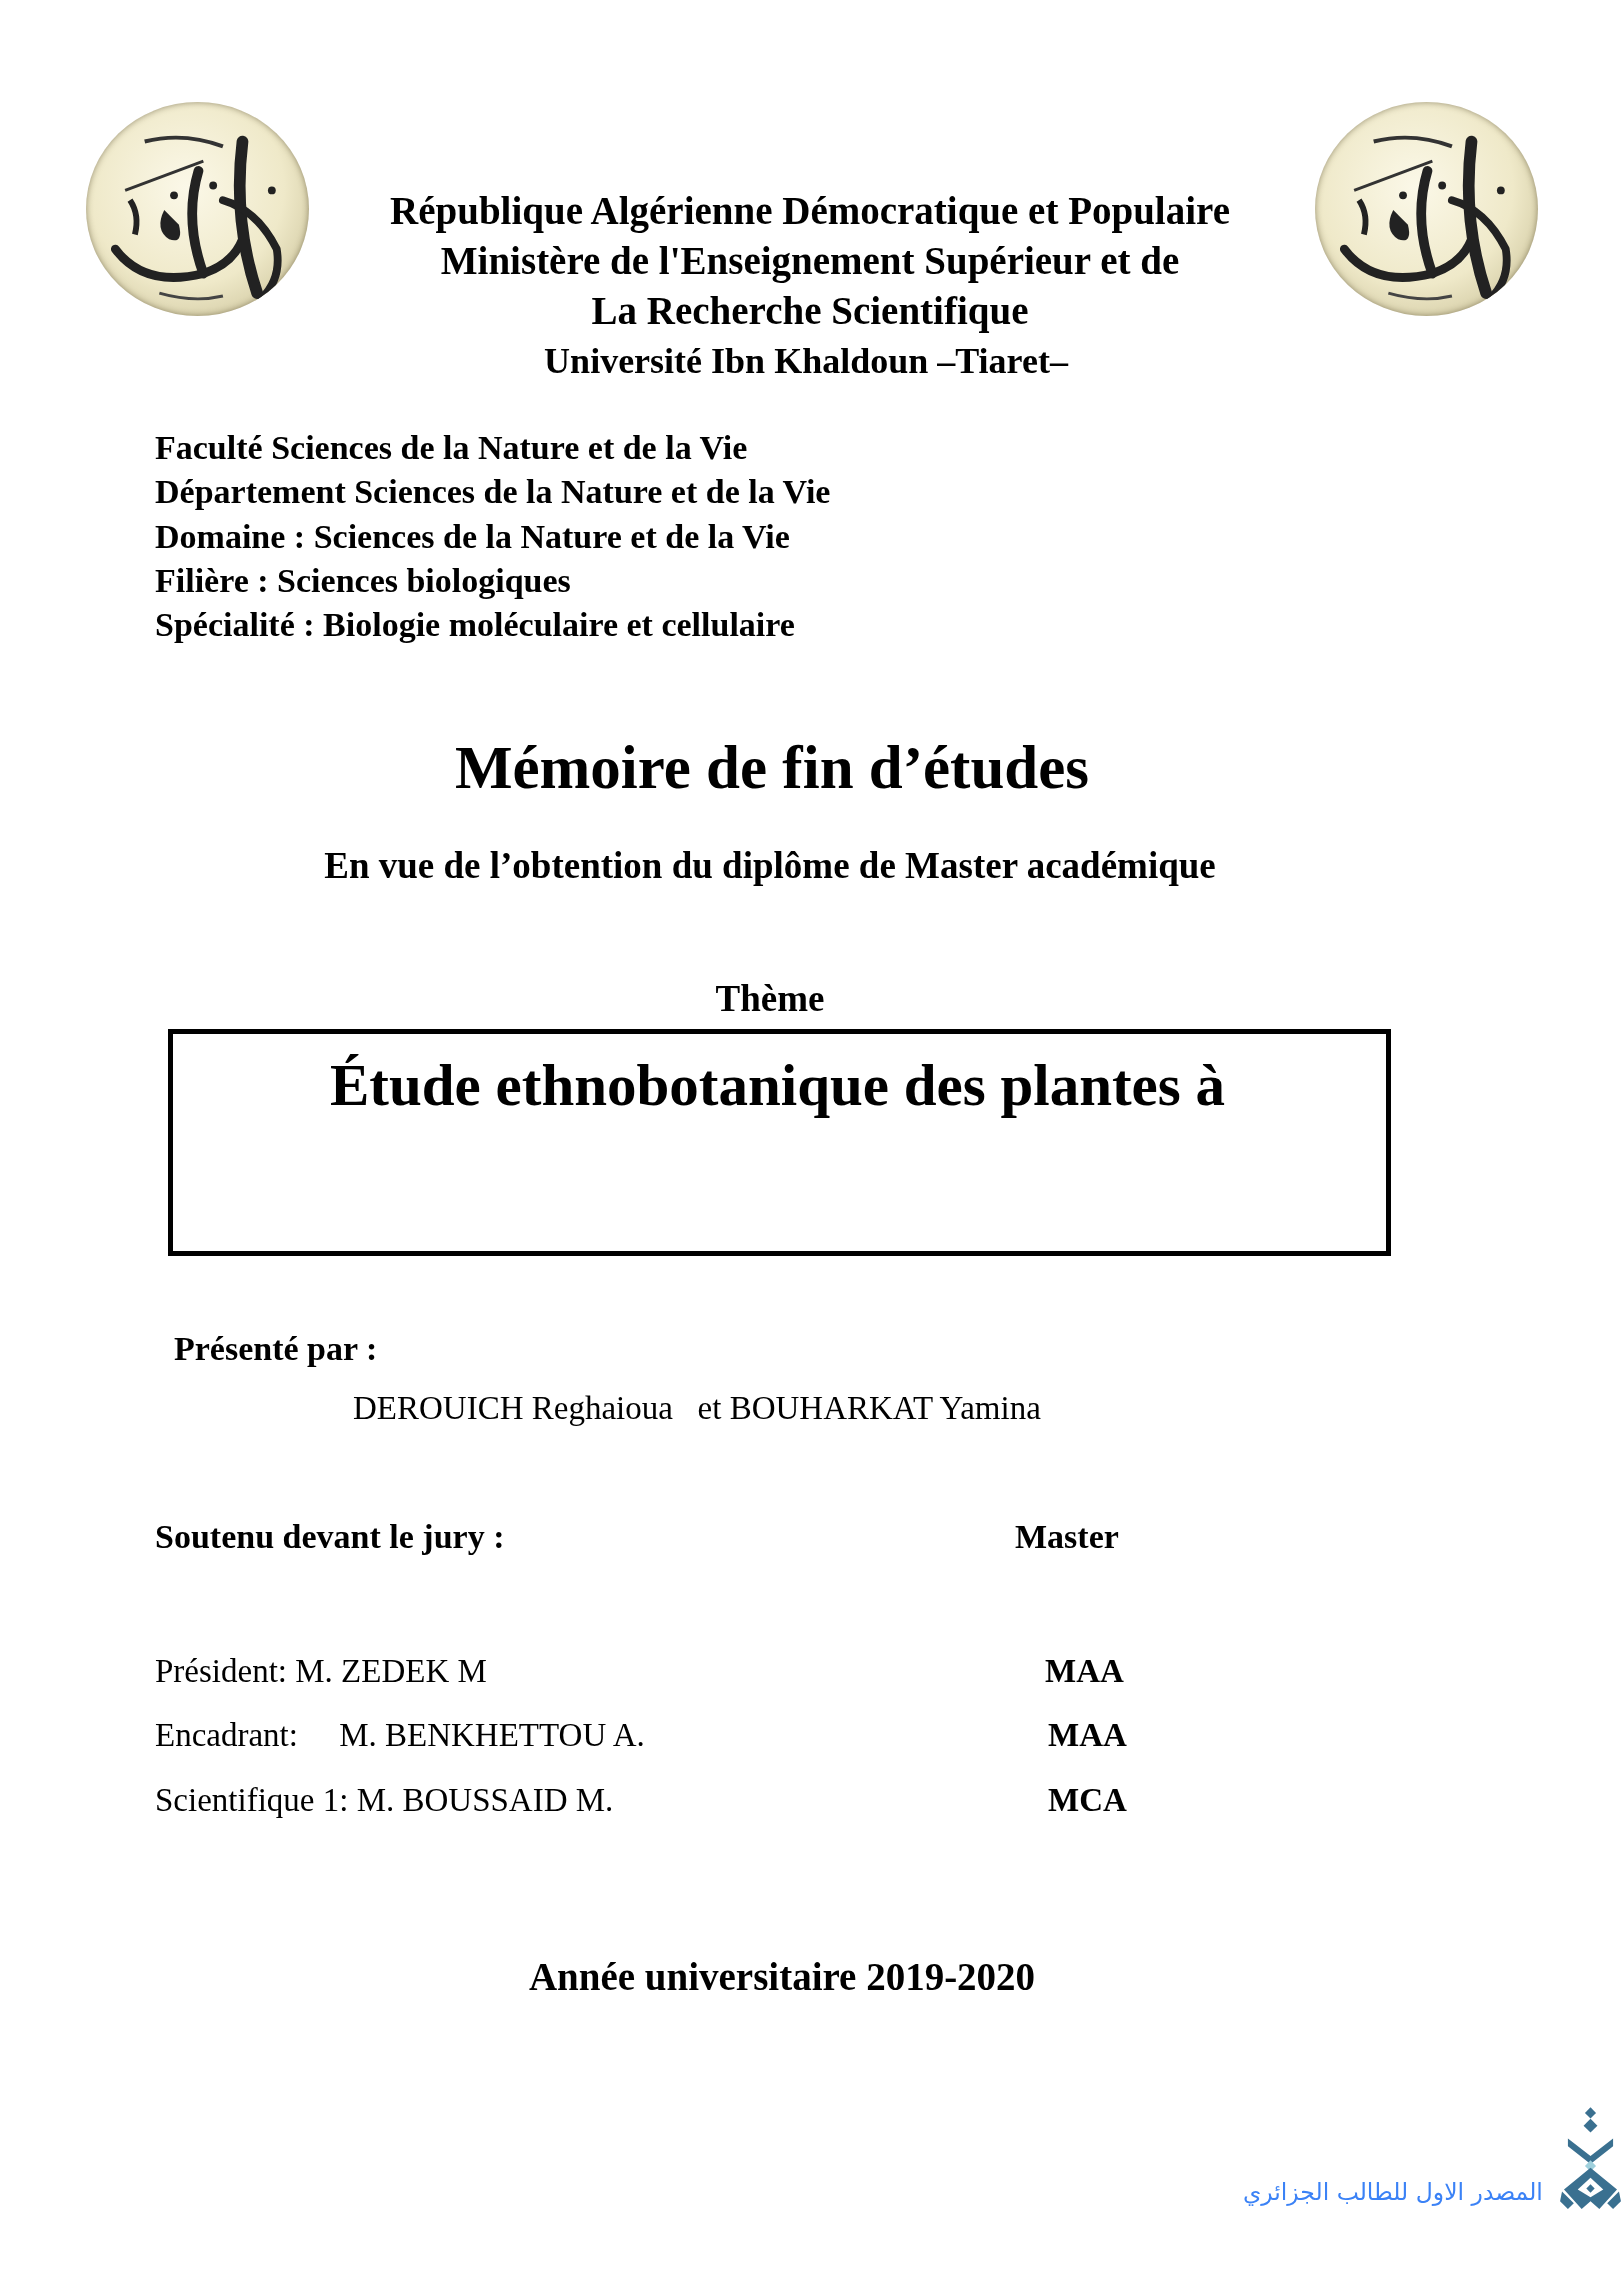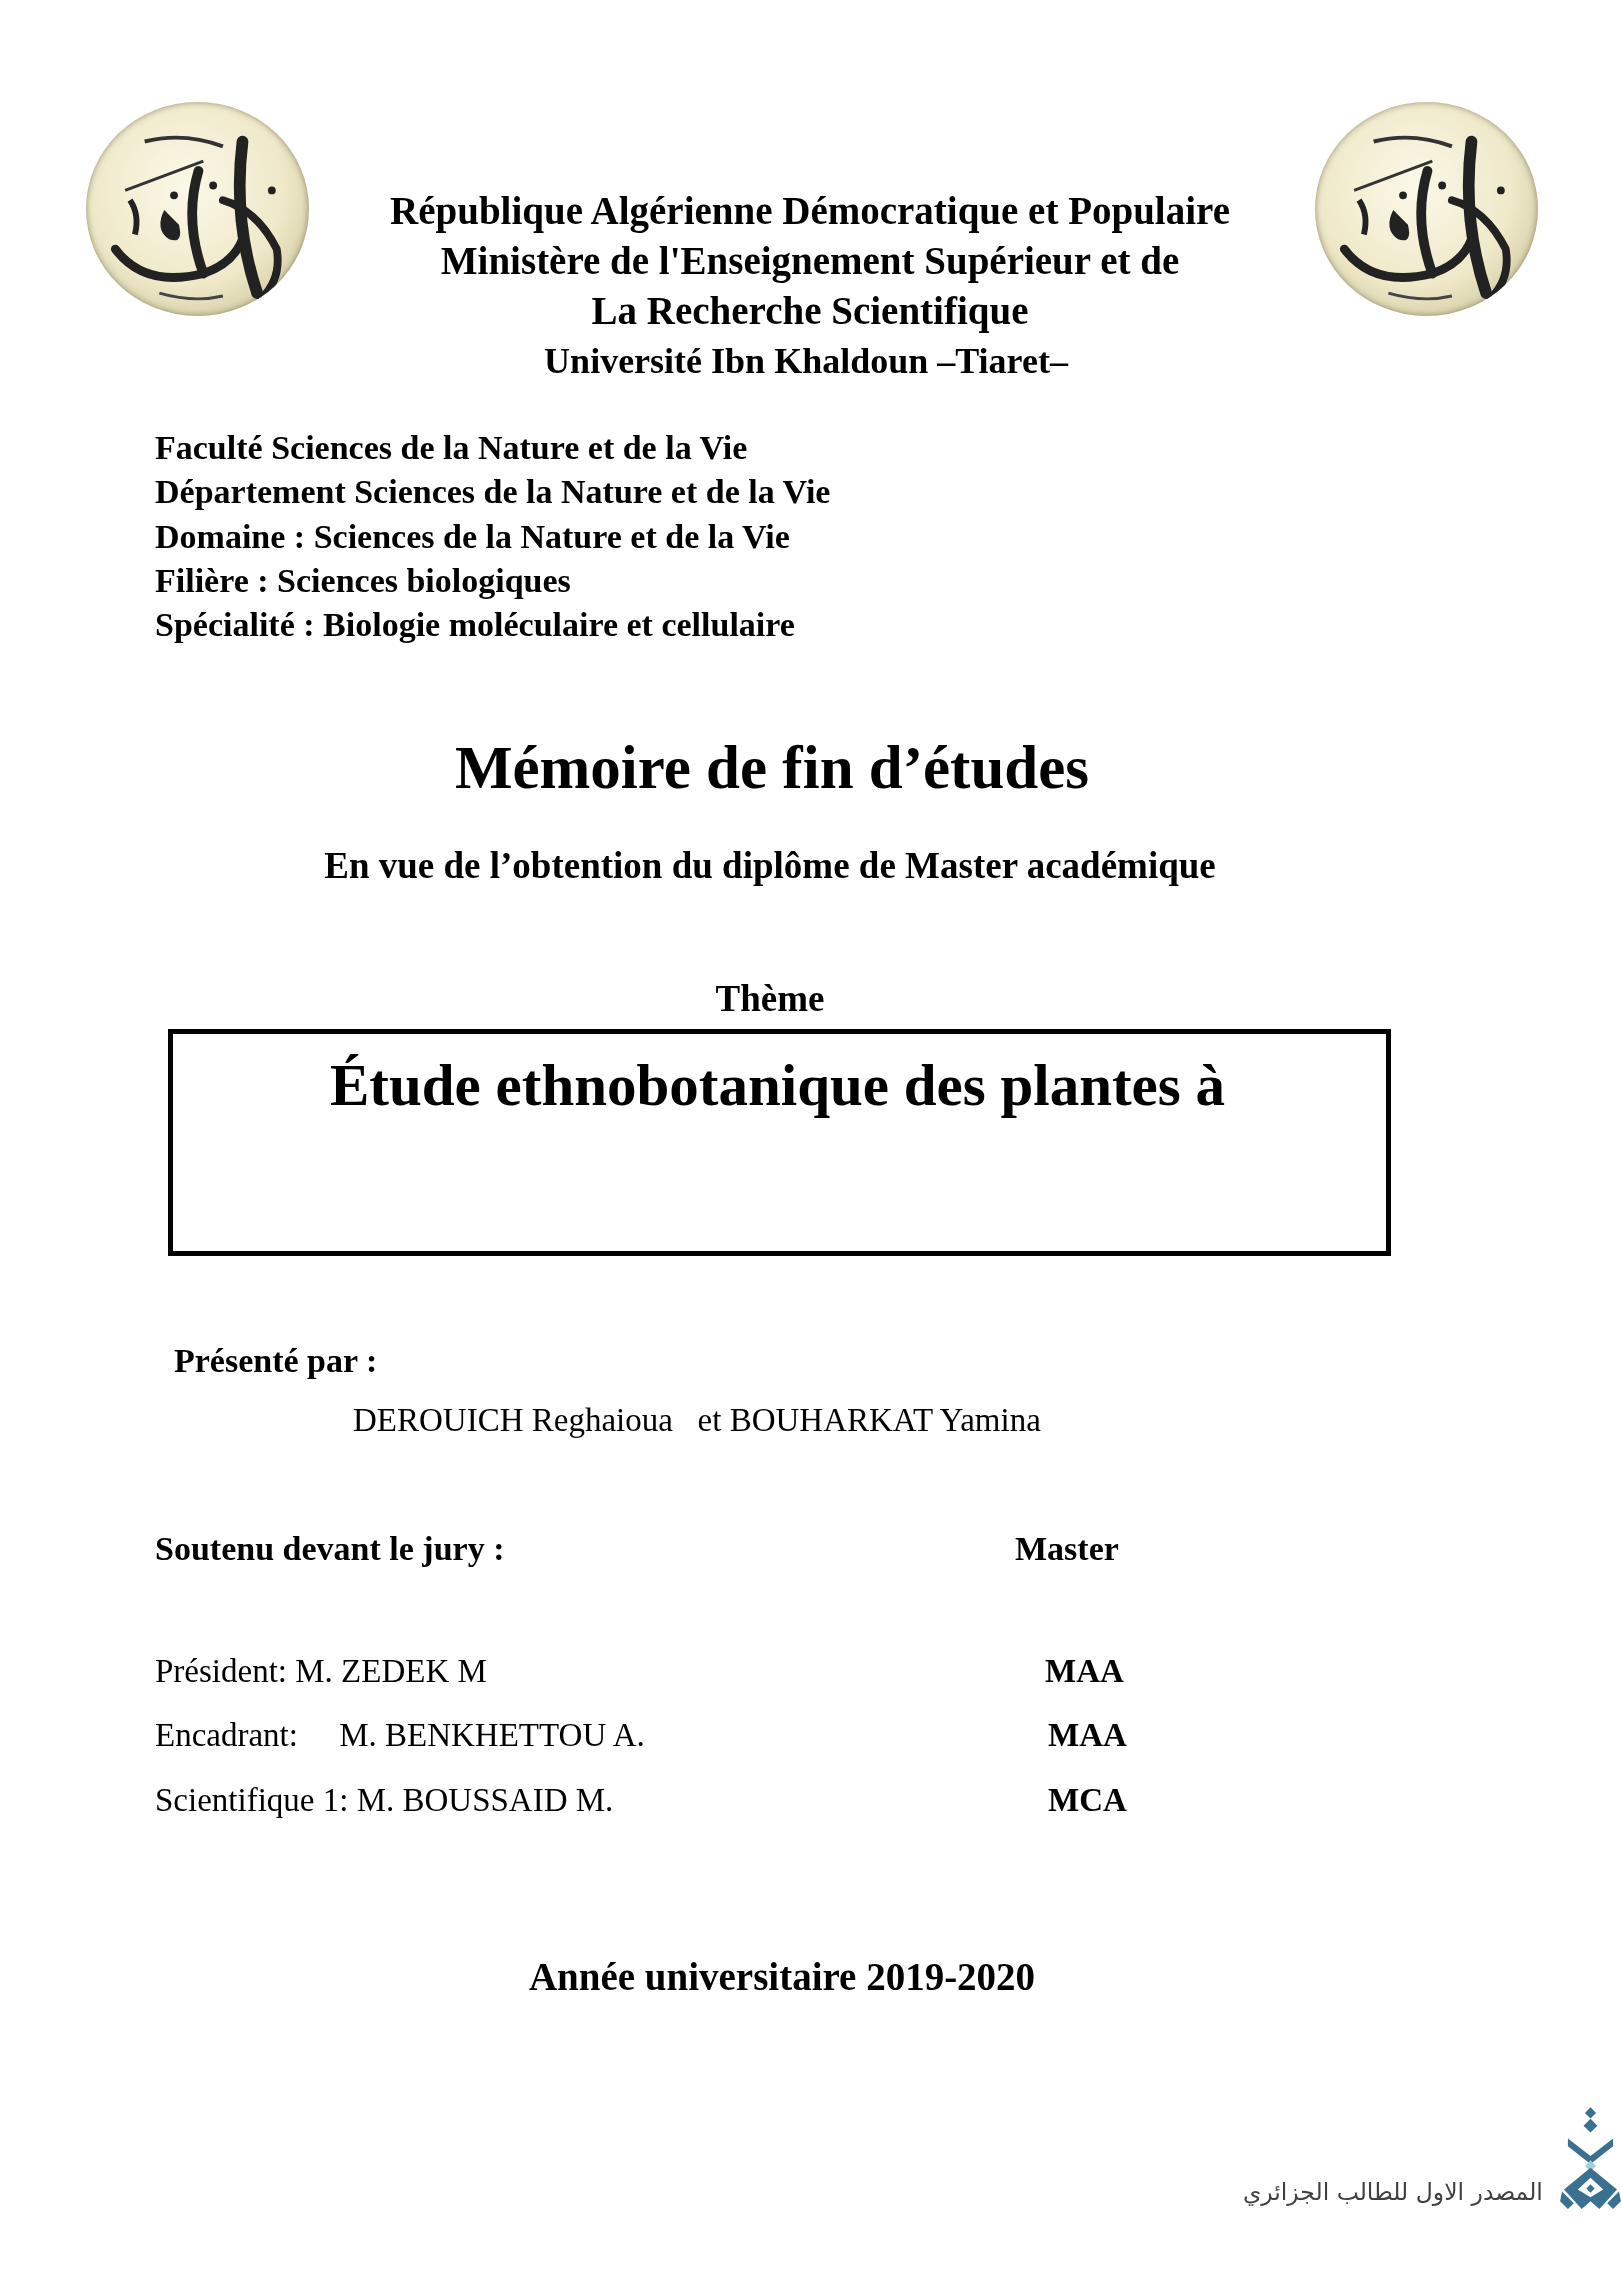--- a/index.html
+++ b/index.html
@@ -8,21 +8,21 @@
       background: #ffffff;
     }
     body {
       width: 1621px;
       height: 2293px;
       position: relative;
       overflow: hidden;
       font-family: "Liberation Serif", "DejaVu Serif", serif;
       color: #000000;
     }
-    .abs { position: absolute; white-space: nowrap; margin-top: 12px; }
+    .abs { position: absolute; white-space: nowrap; }
     .bold { font-weight: bold; }
 
     
     .logo {
       position: absolute;
       width: 223px;
       height: 214px;
       border-radius: 50%;
       background: radial-gradient(circle at 45% 40%, #fbf8e8 0%, #efe9c9 55%, #cfc79f 85%, #a59d78 100%);
       box-shadow: inset 0 0 5.9px rgba(60,50,20,0.5);
@@ -90,21 +90,21 @@
       color: #5e9fae;
       white-space: nowrap;
       font-weight: normal;
     }
     #wm-sub {
       position: absolute;
       left: 3.9px;
       top: 71px;
       font-family: "DejaVu Sans", "Liberation Sans", sans-serif;
       font-size: 23.5px;
-      color: #404040;
+      color: #3b82f6;
       white-space: nowrap;
       direction: rtl;
       width: 363px;
       text-align: right;
     }
     #wm-icon {
       position: absolute;
       left: 384px;
       top: 0px;
       width: 61px;

